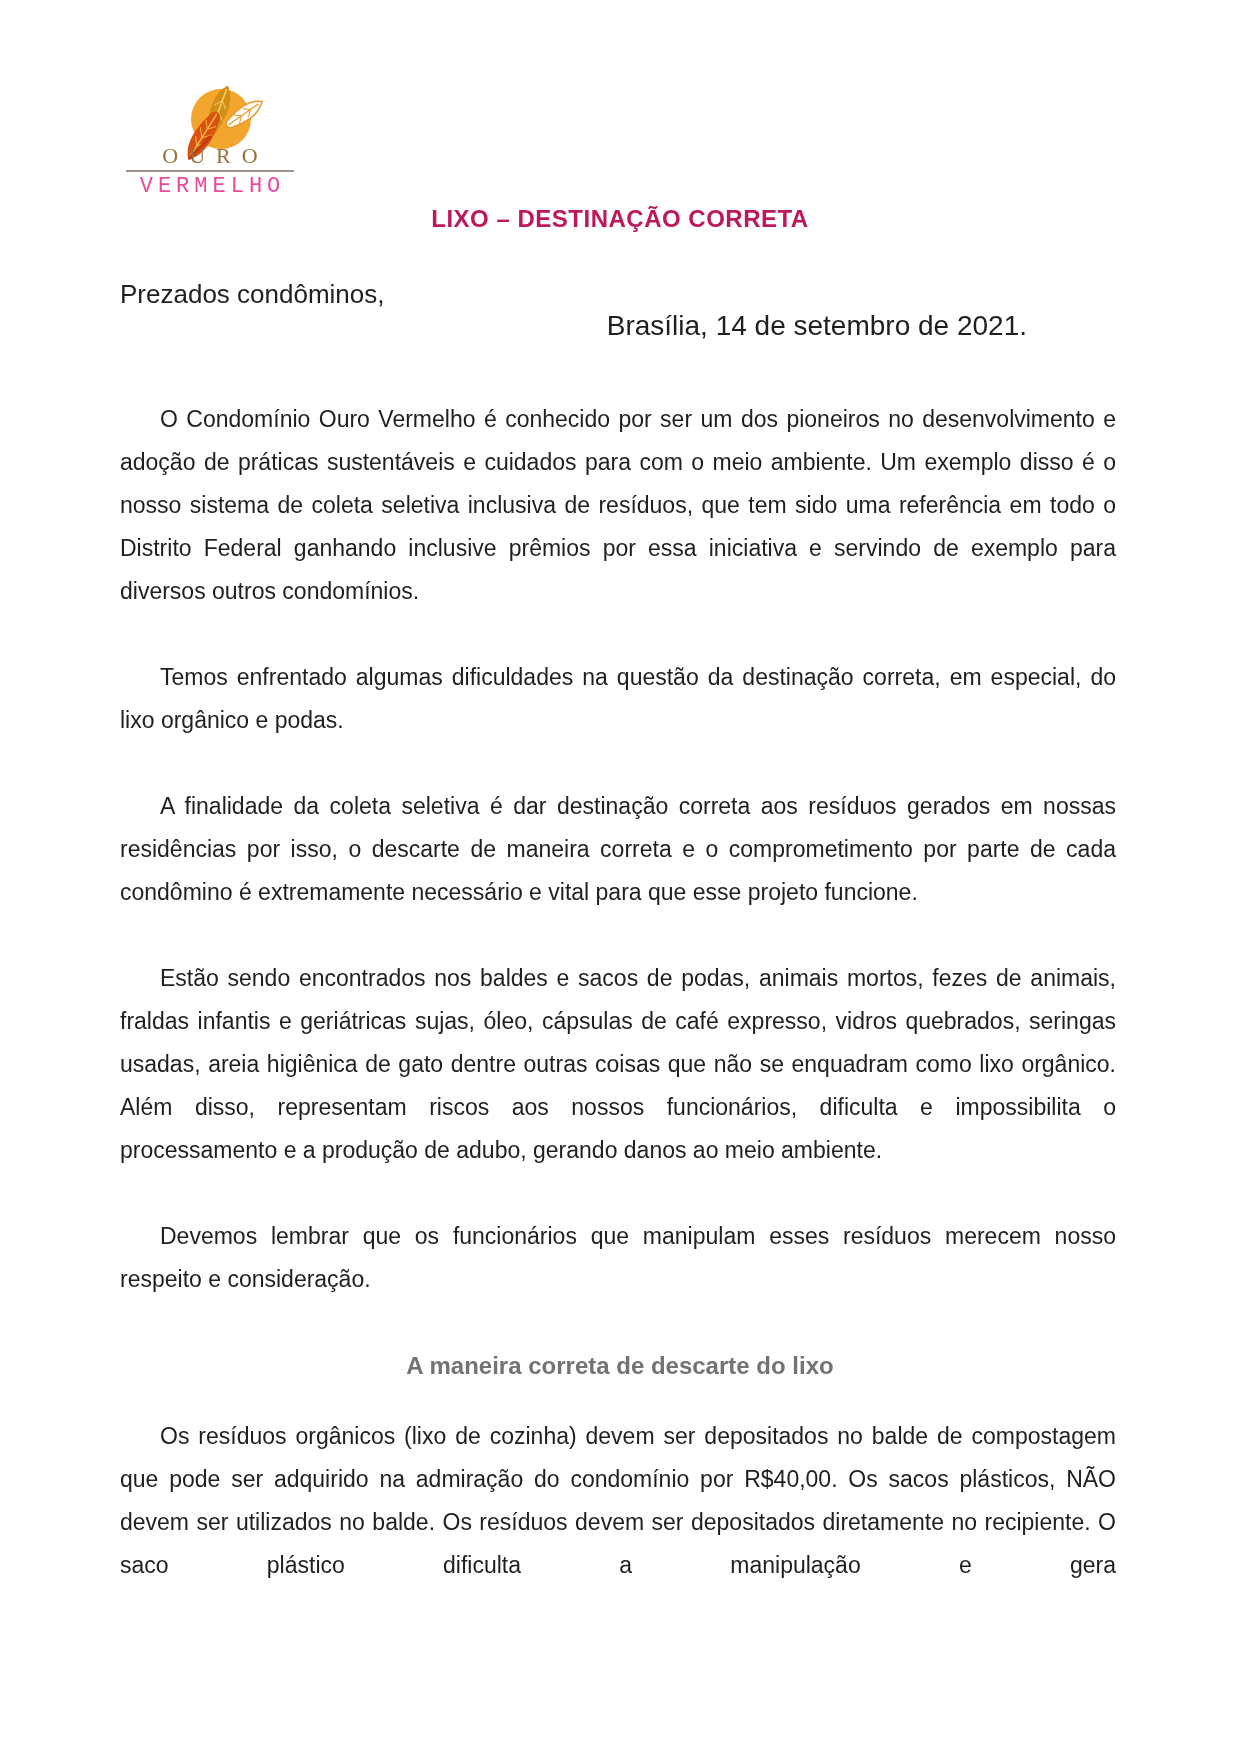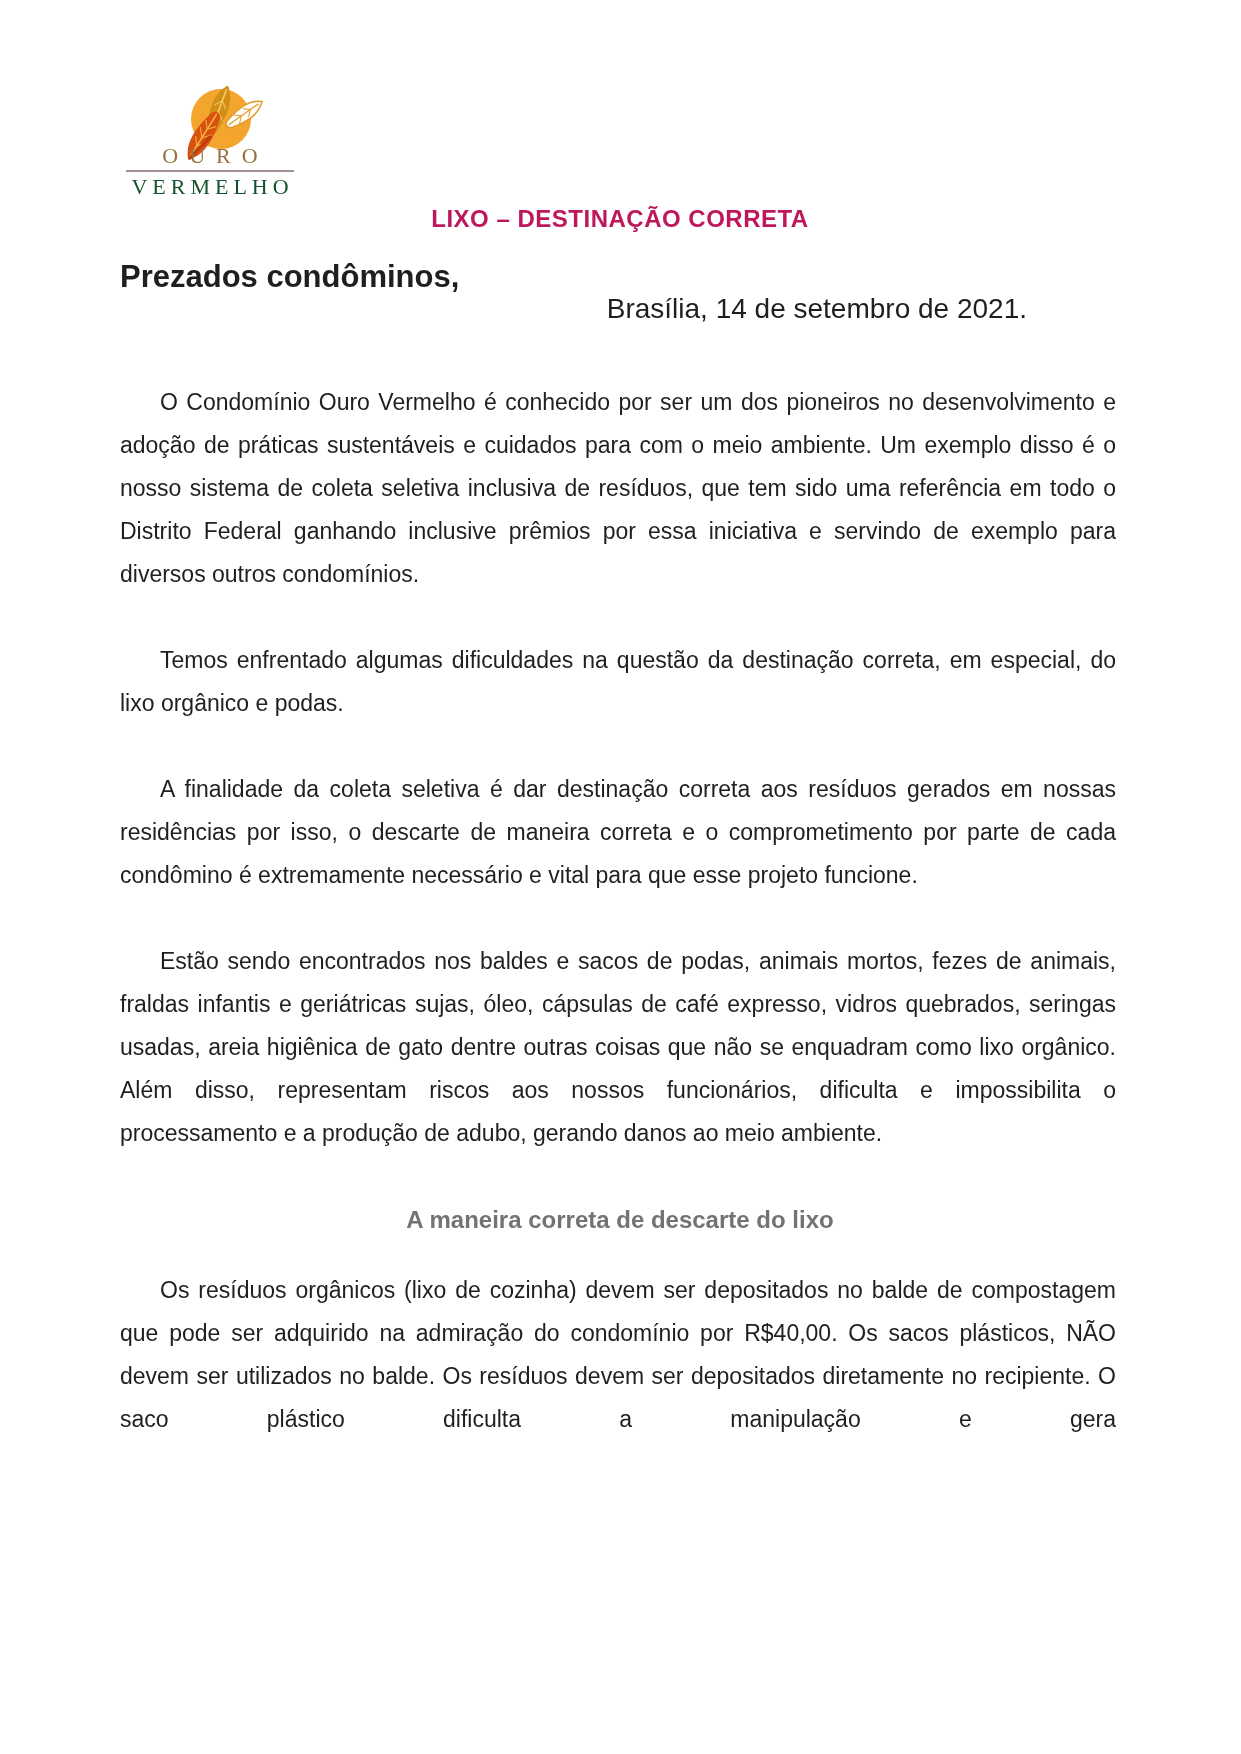--- a/index.html
+++ b/index.html
@@ -18,34 +18,34 @@
   .logo { width:168px; margin:74px 0 0 6px; text-align:center; }
   .logo-art { display:block; margin:0 auto; }
   .logo-ouro {
     font-family:"Liberation Serif","DejaVu Serif",serif;
     font-size:22px; line-height:24px;
     letter-spacing:11px; text-indent:11px;
     color:#96713d; margin-top:-18px;
   }
   .logo-rule { border:none; border-top:2px solid #a2908f; margin:2px 0 3px; }
   .logo-vermelho {
-    font-family:Liberation Serif, serif;
+    font-family:Liberation Mono, monospace;
     font-size:22px; line-height:24px;
     letter-spacing:5px; text-indent:5px;
-    color:#14532d;
+    color:#ec4899;
   }
 
   
   .title {
     margin:6px 0 0;
     font-size:24px; line-height:28px;
     font-weight:bold; text-align:center;
     color:#be185d; letter-spacing:0.5px;
   }
-  .salutation { margin-top:30px; font-size:31px; line-height:28px;font-weight:bold; }
+  .salutation { margin-top:47px; font-size:26px; line-height:28px; }
   .dateline   { margin-top:4px;  font-size:28px; line-height:28px; text-align:right; padding-right:93px; }
 
   p.body-par {
     margin:0 4px 43px 0;
     font-size:23px; line-height:43px;
     text-align:justify; text-indent:40px;
   }
   p.first-par { margin-top:58px; }
   p.continues { text-align-last:justify; margin-bottom:0; }
 
@@ -91,18 +91,19 @@
 
   <div class="title">LIXO – DESTINAÇÃO CORRETA</div>
 
   <div class="salutation">Prezados condôminos,</div>
   <div class="dateline">Brasília, 14 de setembro de 2021.</div>
 
   <p class="body-par first-par">O Condomínio Ouro Vermelho é conhecido por ser um dos pioneiros no desenvolvimento e adoção de práticas sustentáveis e cuidados para com o meio ambiente. Um exemplo disso é o nosso sistema de coleta seletiva inclusiva de resíduos, que tem sido uma referência em todo o Distrito Federal ganhando inclusive prêmios por essa iniciativa e servindo de exemplo para diversos outros condomínios.</p>
   <p class="body-par">Temos enfrentado algumas dificuldades na questão da destinação correta, em especial, do lixo orgânico e podas.</p>
   <p class="body-par">A finalidade da coleta seletiva é dar destinação correta aos resíduos gerados em nossas residências por isso, o descarte de maneira correta e o comprometimento por parte de cada condômino é extremamente necessário e vital para que esse projeto funcione.</p>
   <p class="body-par">Estão sendo encontrados nos baldes e sacos de podas, animais mortos, fezes de animais, fraldas infantis e geriátricas sujas, óleo, cápsulas de café expresso, vidros quebrados, seringas usadas, areia higiênica de gato dentre outras coisas que não se enquadram como lixo orgânico. Além disso, representam riscos aos nossos funcionários, dificulta e impossibilita o processamento e a produção de adubo, gerando danos ao meio ambiente.</p>
+  <p class="body-par">Devemos lembrar que os funcionários que manipulam esses resíduos merecem nosso respeito e consideração.</p>
 
   <div class="section-heading">A maneira correta de descarte do lixo</div>
 
   <p class="body-par continues">Os resíduos orgânicos (lixo de cozinha) devem ser depositados no balde de compostagem que pode ser adquirido na admiração do condomínio por R$40,00. Os sacos plásticos, NÃO devem ser utilizados no balde. Os resíduos devem ser depositados diretamente no recipiente. O saco plástico dificulta a manipulação e gera</p>
 
 </div>
 
 </body></html>

